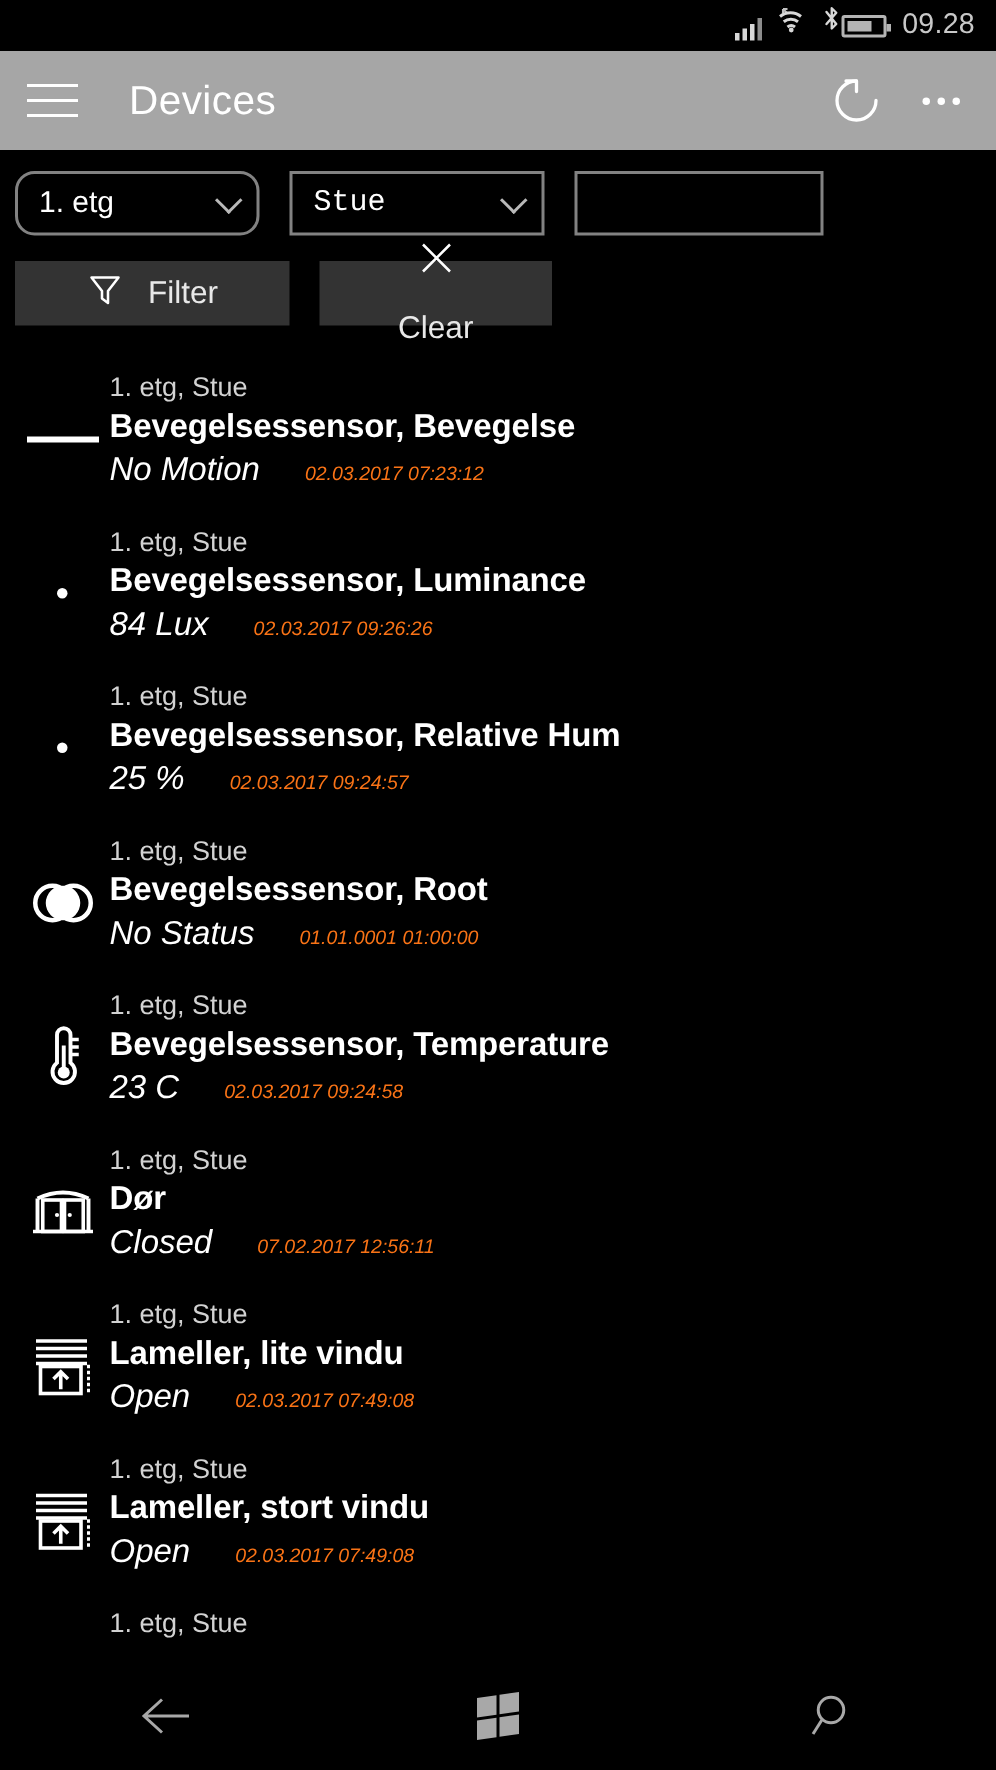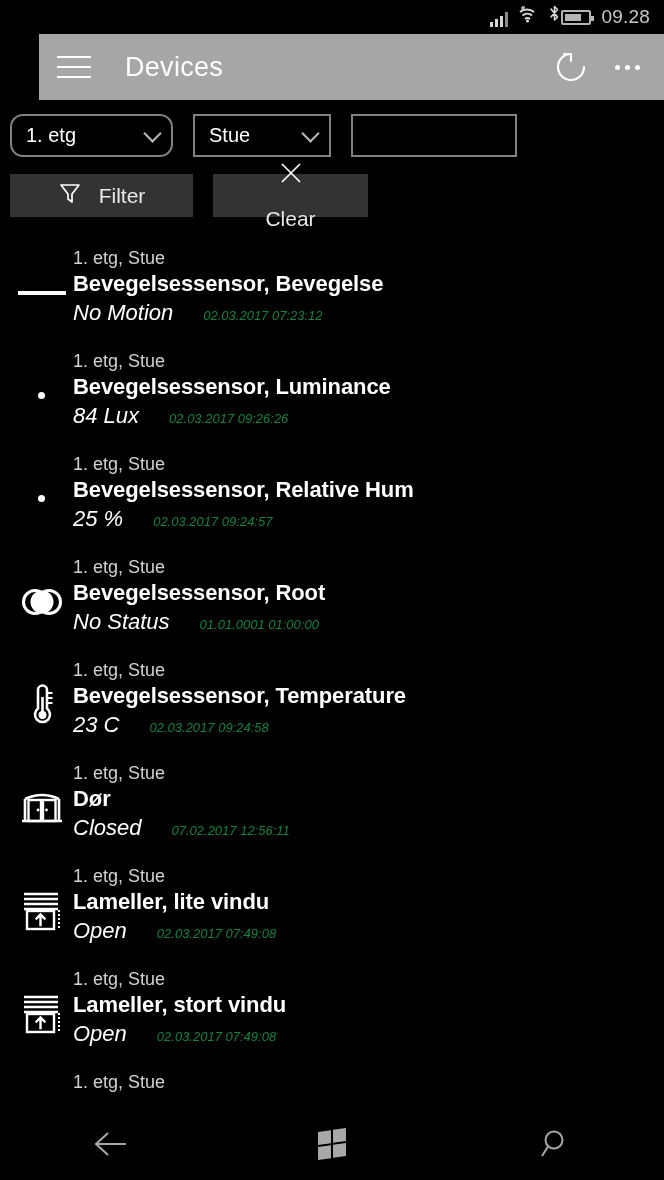--- a/index.html
+++ b/index.html
@@ -35,40 +35,40 @@
   }
   .battery::after {
     content:""; position:absolute; right:-5px; top:4px;
     width:3px; height:5px; background:#b4b4b4;
   }
   .battery b { display:block; height:100%; background:#b4b4b4; }
 
   
   .appbar {
     height:66px; background:#a6a6a6;
-    display:flex; align-items:center; padding:0 18px;margin-left:39px;
+    display:flex; align-items:center; padding:0 18px;
   }
   .hamburger { width:34px; height:22px; display:flex; flex-direction:column;
                justify-content:space-between; cursor:pointer; }
   .hamburger span { display:block; height:2px; background:#fff; width:100%; }
   .apptitle { color:#fff; font-size:27px; margin-left:34px; font-weight:300; letter-spacing:.3px; }
   .appbar-spacer { flex:1; }
   .bar-icon { width:44px; height:44px; display:flex; align-items:center; justify-content:center; cursor:pointer; }
   .dots { display:flex; gap:5px; margin-left:22px; margin-right:6px; cursor:pointer; }
   .dots i { width:5px; height:5px; border-radius:50%; background:#fff; display:block; }
 
   
   .filters { padding:14px 10px 0 10px; display:flex; gap:20px; }
   .combo {
     height:43px; border:2px solid #828282; background:#000;
     display:flex; align-items:center; justify-content:space-between;
     padding:0 12px 0 14px; color:#fff; font-size:20px; cursor:pointer;
   }
   .combo.c1 { width:163px;border-radius:13px; }
-  .combo.c2 { width:138px; }
+  .combo.c2 { width:170px;font-family:Liberation Mono, monospace; }
   .textbox { width:166px; height:43px; border:2px solid #828282; background:#000; cursor:text; }
   .chev { width:13px; height:13px; border-right:2px solid #b9b9b9; border-bottom:2px solid #b9b9b9;
           transform:rotate(45deg); margin-bottom:5px; }
 
   .actions { padding:17px 10px 0 10px; display:flex; gap:20px; }
   .btn {
     height:43px; background:#333333; color:#e8e8e8; font-size:21px;
     display:flex; align-items:center; justify-content:center; gap:17px; cursor:pointer;
   }
   .btn.b1 { width:183px; }
@@ -76,21 +76,21 @@
 
   
   .list { margin-top:22px; position:relative; }
   .row { display:flex; padding:0 0 0 10px; height:103px; cursor:pointer; }
   .row-icon { width:63px; min-width:63px; display:flex; align-items:center; justify-content:center; padding-top:4px; }
   .row-body { padding-top:8px; }
   .loc { color:#d2d2d2; font-size:18px; line-height:22px; font-weight:400; }
   .name { color:#fff; font-size:22px; font-weight:bold; line-height:30px; letter-spacing:-.1px; }
   .statusline { display:flex; align-items:baseline; gap:30px; line-height:28px; }
   .state { color:#ffffff; font-size:22px; font-style:italic; font-weight:400; }
-  .ts { color:#15803d; font-size:13px; font-style:italic; }
+  .ts { color:#f97316; font-size:13px; font-style:italic; }
 
   .dot-icon { width:7px; height:7px; border-radius:50%; background:#fff; }
   .line-icon { width:48px; height:4px; background:#fff; }
 
   
   .navbar {
     position:absolute; bottom:0; left:0; width:664px; height:72px;
     background:#000; display:flex; align-items:center; justify-content:space-around;
   }
   .nav-btn { width:90px; height:50px; display:flex; align-items:center; justify-content:center; cursor:pointer; }

